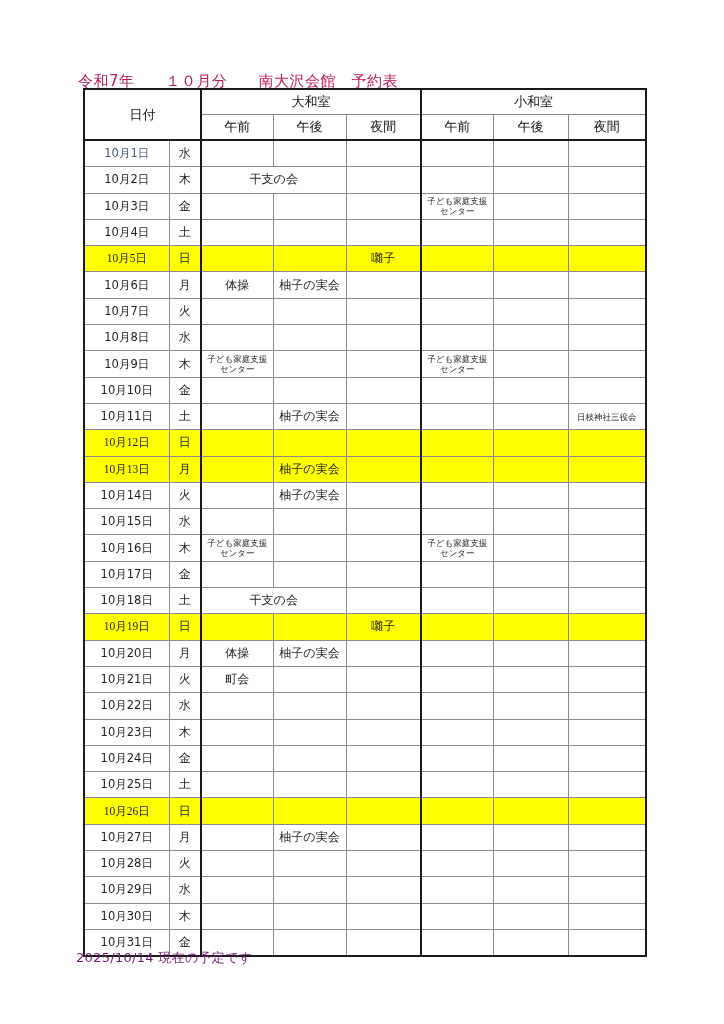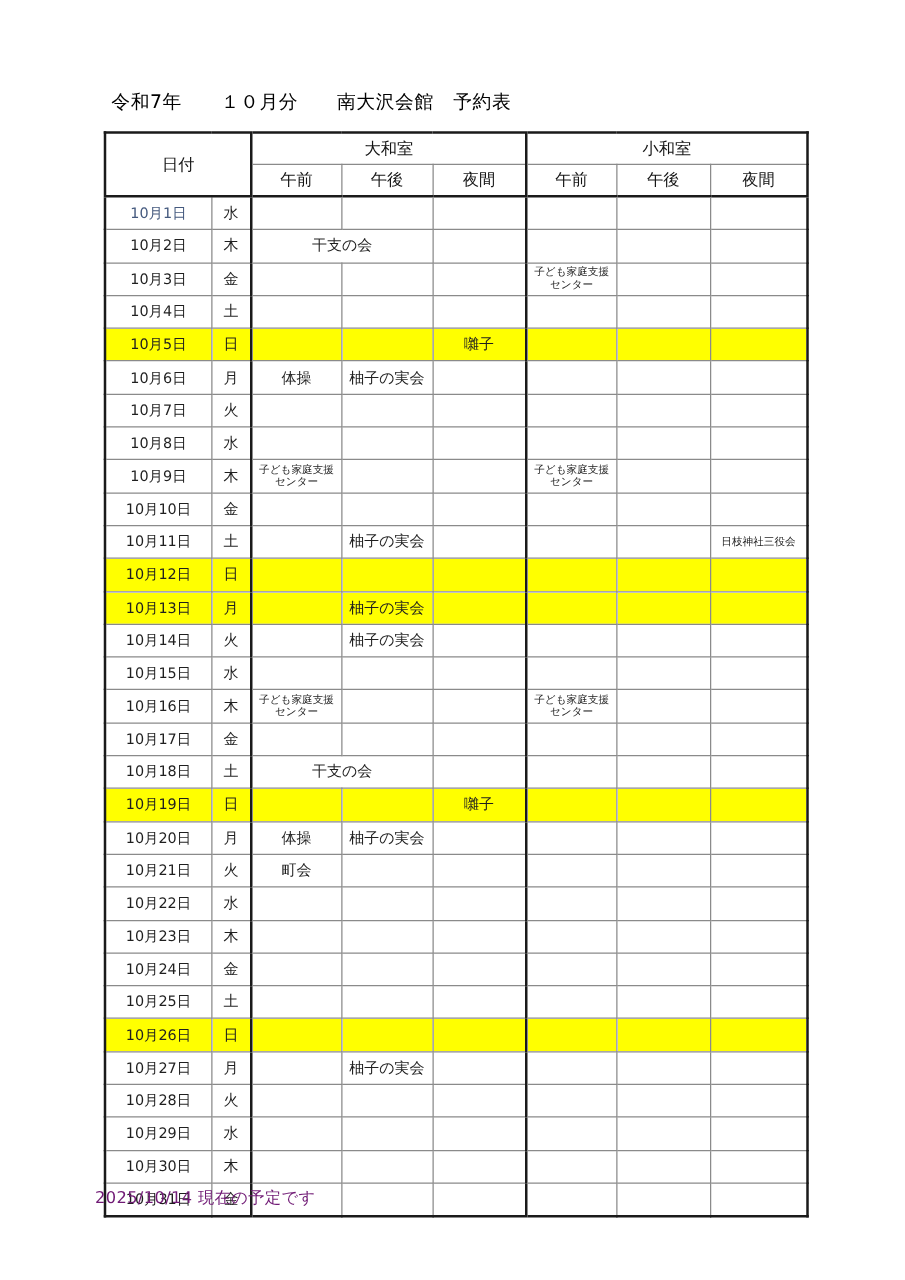--- a/index.html
+++ b/index.html
@@ -8,45 +8,45 @@
     --grid-thick:#1a1a1a;
     --ink:#1f1f1f;
     --blue-date:#44597e;
   }
   html,body{margin:0;padding:0;}
   body{
     width:724px;height:1024px;background:#ffffff;position:relative;
     font-family:"DejaVu Sans",sans-serif;color:var(--ink);
   }
   .title{
-    position:absolute;left:89px;top:72px;font-size:15px;line-height:18px;
-    letter-spacing:0.5px;white-space:pre;color:#000000;
+    position:absolute;left:78px;top:72px;font-size:15px;line-height:18px;
+    letter-spacing:0.5px;white-space:pre;color:#be185d;
   }
   .sheet-table{
-    position:absolute;left:83px;top:105px;width:562px;
+    position:absolute;left:83px;top:88px;width:562px;
     border-collapse:collapse;table-layout:fixed;
     border:2px solid var(--grid-thick);
   }
   .sheet-table th,.sheet-table td{
     border:1px solid var(--grid-thin);
     padding:0;text-align:center;vertical-align:middle;
     overflow:hidden;
   }
   .sheet-table th{
     font-weight:normal;font-size:13px;height:24px;color:#141414;
   }
   .subhead th{border-bottom:2px solid var(--grid-thick);}
   th.datehead{border-bottom:2px solid var(--grid-thick);}
   .thickL{border-left:2px solid var(--grid-thick) !important;}
   .sheet-table td{height:25.3px;}
   .c-date{font-size:11.5px;margin-top:44px;}
   .c-dow{font-size:12px;}
   .c-slot{font-size:12px;}
   .c-slot.small{font-size:8.5px;line-height:1.2;white-space:pre-line;margin-left:12px;}
-  tr.hl td{background:var(--hl);}
+  tr.hl td{background:var(--hl);font-family:Liberation Serif, serif;}
   .c-date.blue{color:var(--blue-date);}
   .footer{
     position:absolute;left:76px;top:949px;font-size:13px;color:#701a75;
     letter-spacing:0.3px;
   }
 </style>
 </head>
 <body>
 
 <div class="title">令和7年　　１０月分　　南大沢会館　予約表</div>

